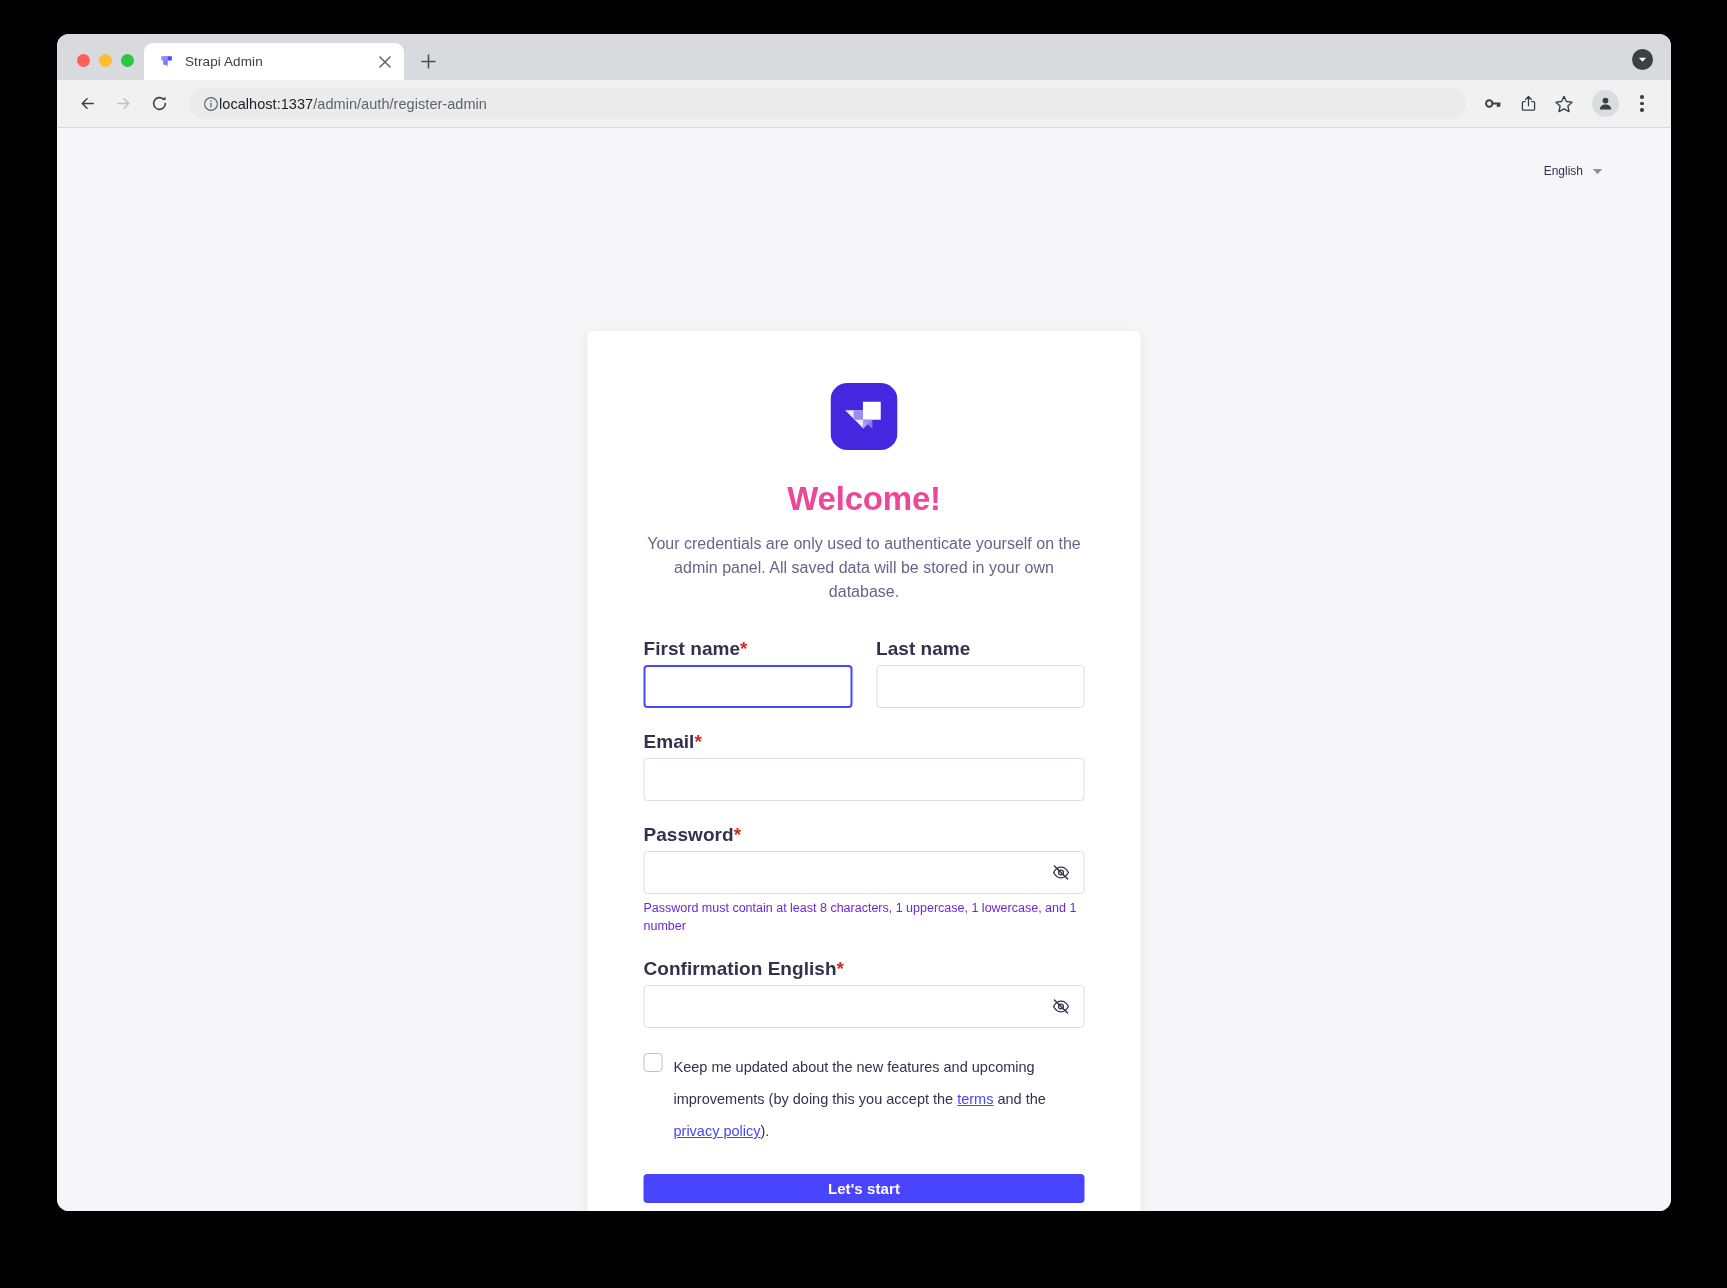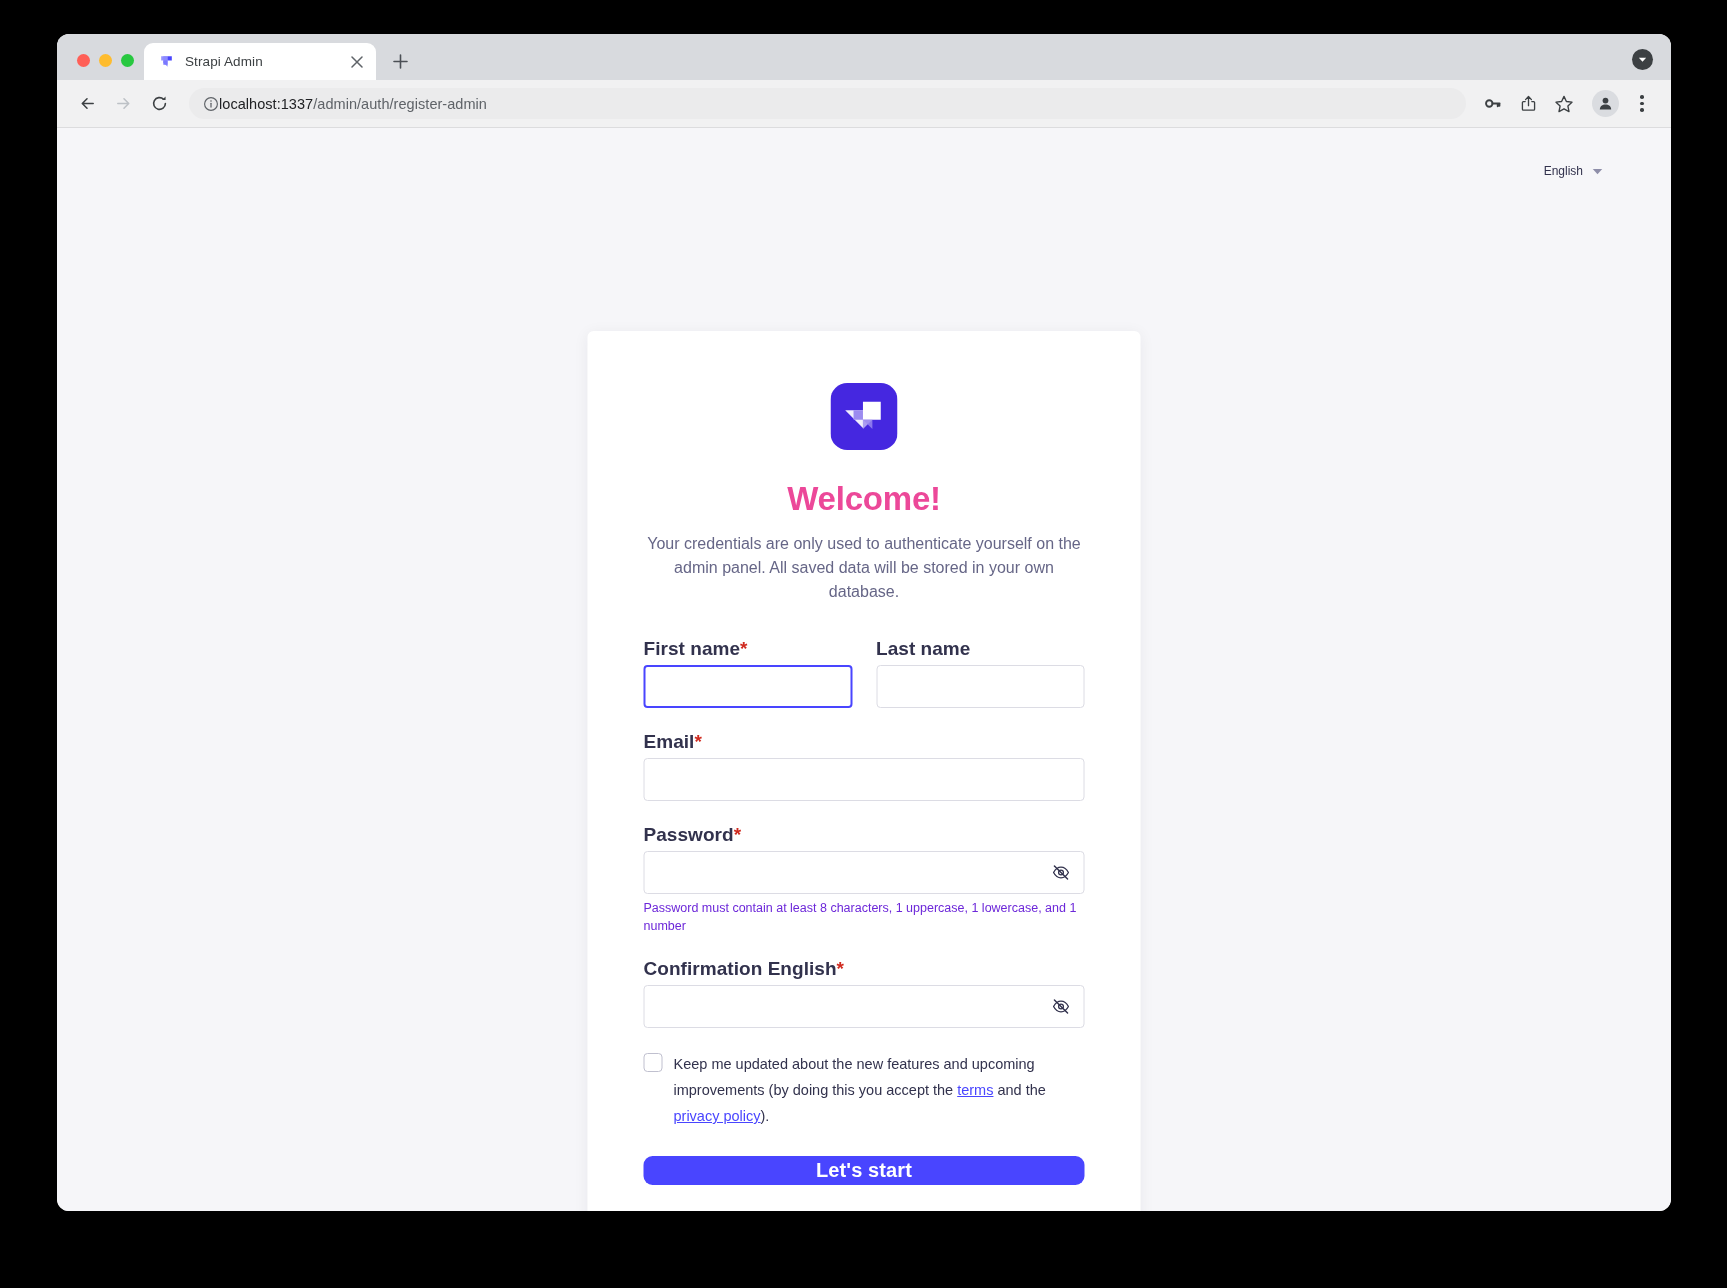--- a/index.html
+++ b/index.html
@@ -42,21 +42,21 @@
     align-items: center;
     gap: 9px;
     padding: 0 10px 13px 6px;
   }
   .light { width: 13px; height: 13px; border-radius: 50%; }
   .light.red { background: #ff5f57; }
   .light.yellow { background: #febc2e; }
   .light.green { background: #28c840; }
 
   #browser-tab {
-    width: 232px;
+    width: 260px;
     height: 37px;
     background: #ffffff;
     border-radius: 9px 9px 0 0;
     display: flex;
     align-items: center;
     padding: 0 10px 0 14px;
     gap: 10px;
     position: relative;
   }
   #tab-favicon { width: 17px; height: 17px; flex: 0 0 auto; display:block; }
@@ -274,37 +274,37 @@
   #newsletter-checkbox {
     width: 19px; height: 19px;
     border: 1px solid #c0c0cf;
     border-radius: 4px;
     background: #ffffff;
     flex: 0 0 auto;
     margin-top: 2px;
   }
   #newsletter-text {
     font-size: 14.5px;
-    line-height: 26px;
+    line-height: 32px;
     color: #32324d;
   }
   #newsletter-text a {
     color: #4945ff;
     text-decoration: underline;
   }
 
   #submit-button {
     display: block;
     width: 100%;
     height: 29px;
     background: #4945ff;
     border: none;
-    border-radius: 9px;
+    border-radius: 4px;
     color: #ffffff;
-    font-size: 20px;
+    font-size: 15px;
     font-weight: bold;
     font-family: "Liberation Sans", sans-serif;
     letter-spacing: 0.1px;
     cursor: pointer;
   }
 </style>
 </head>
 <body>
 
 <div id="browser-window">

